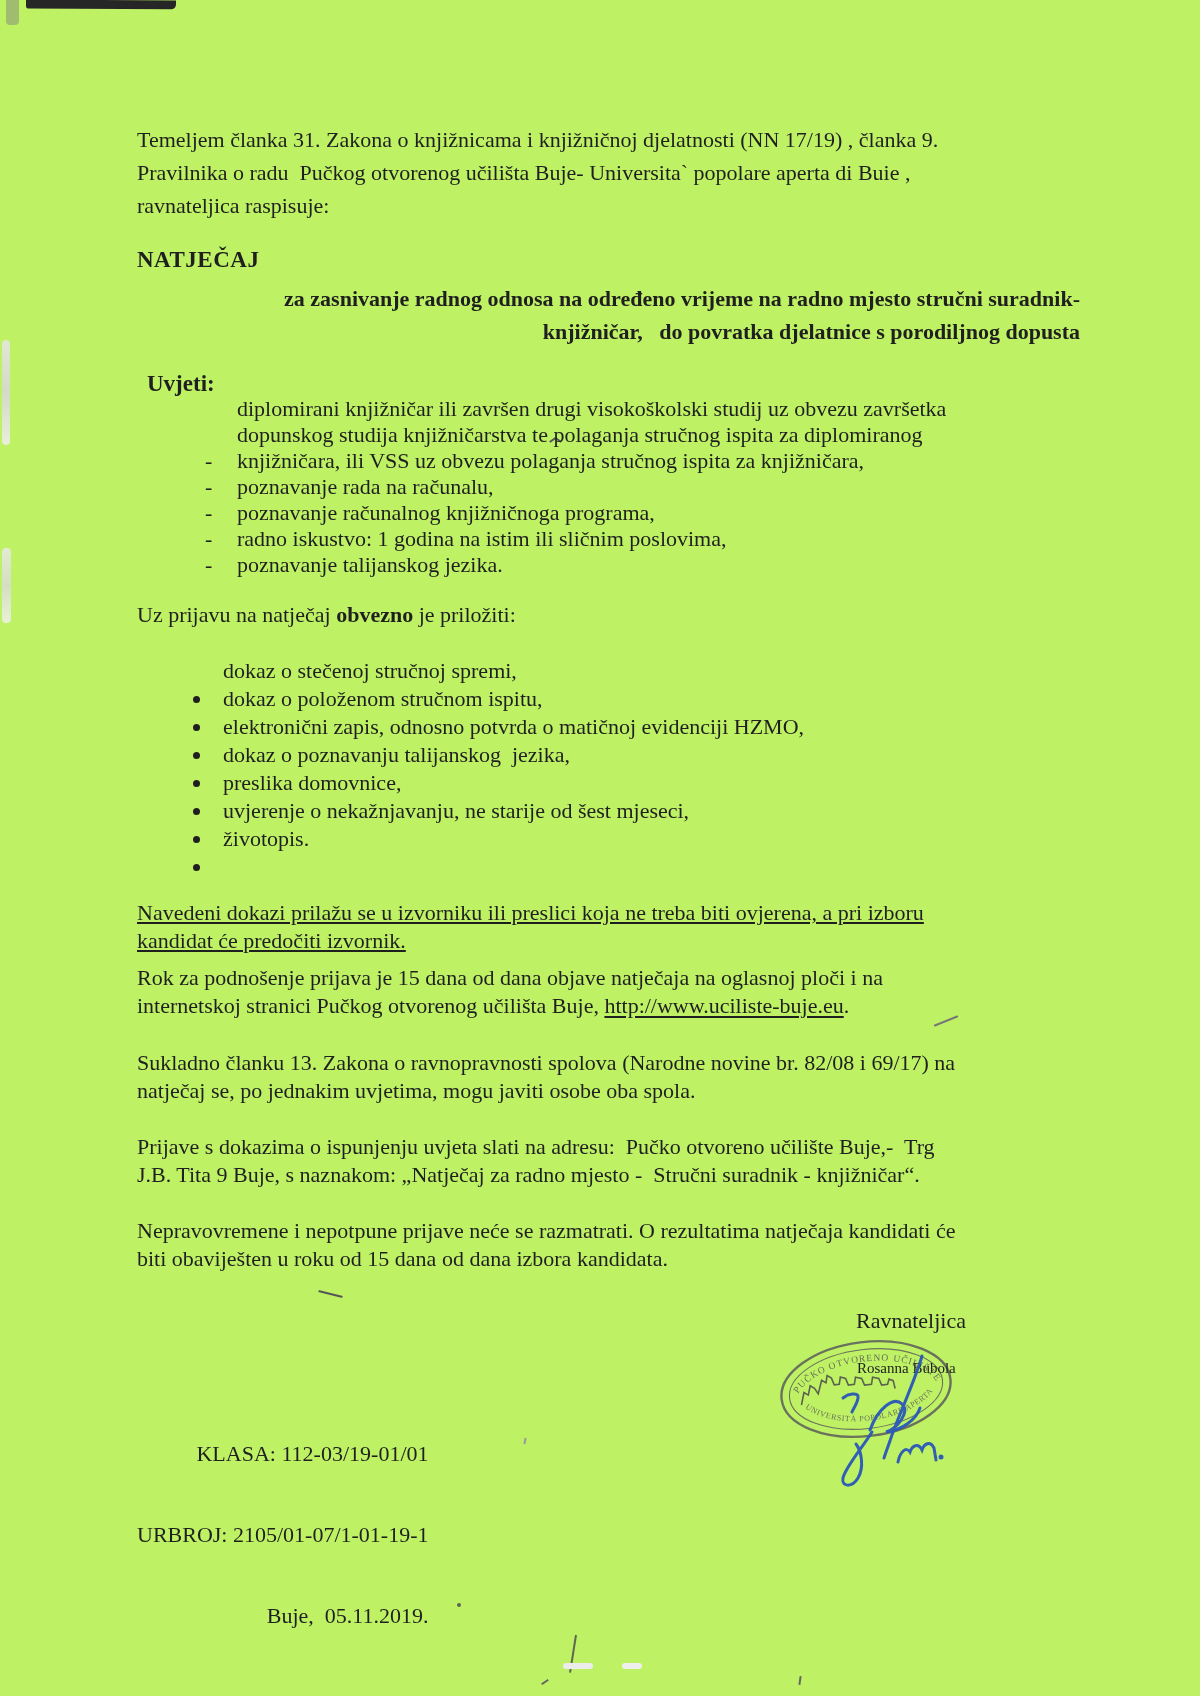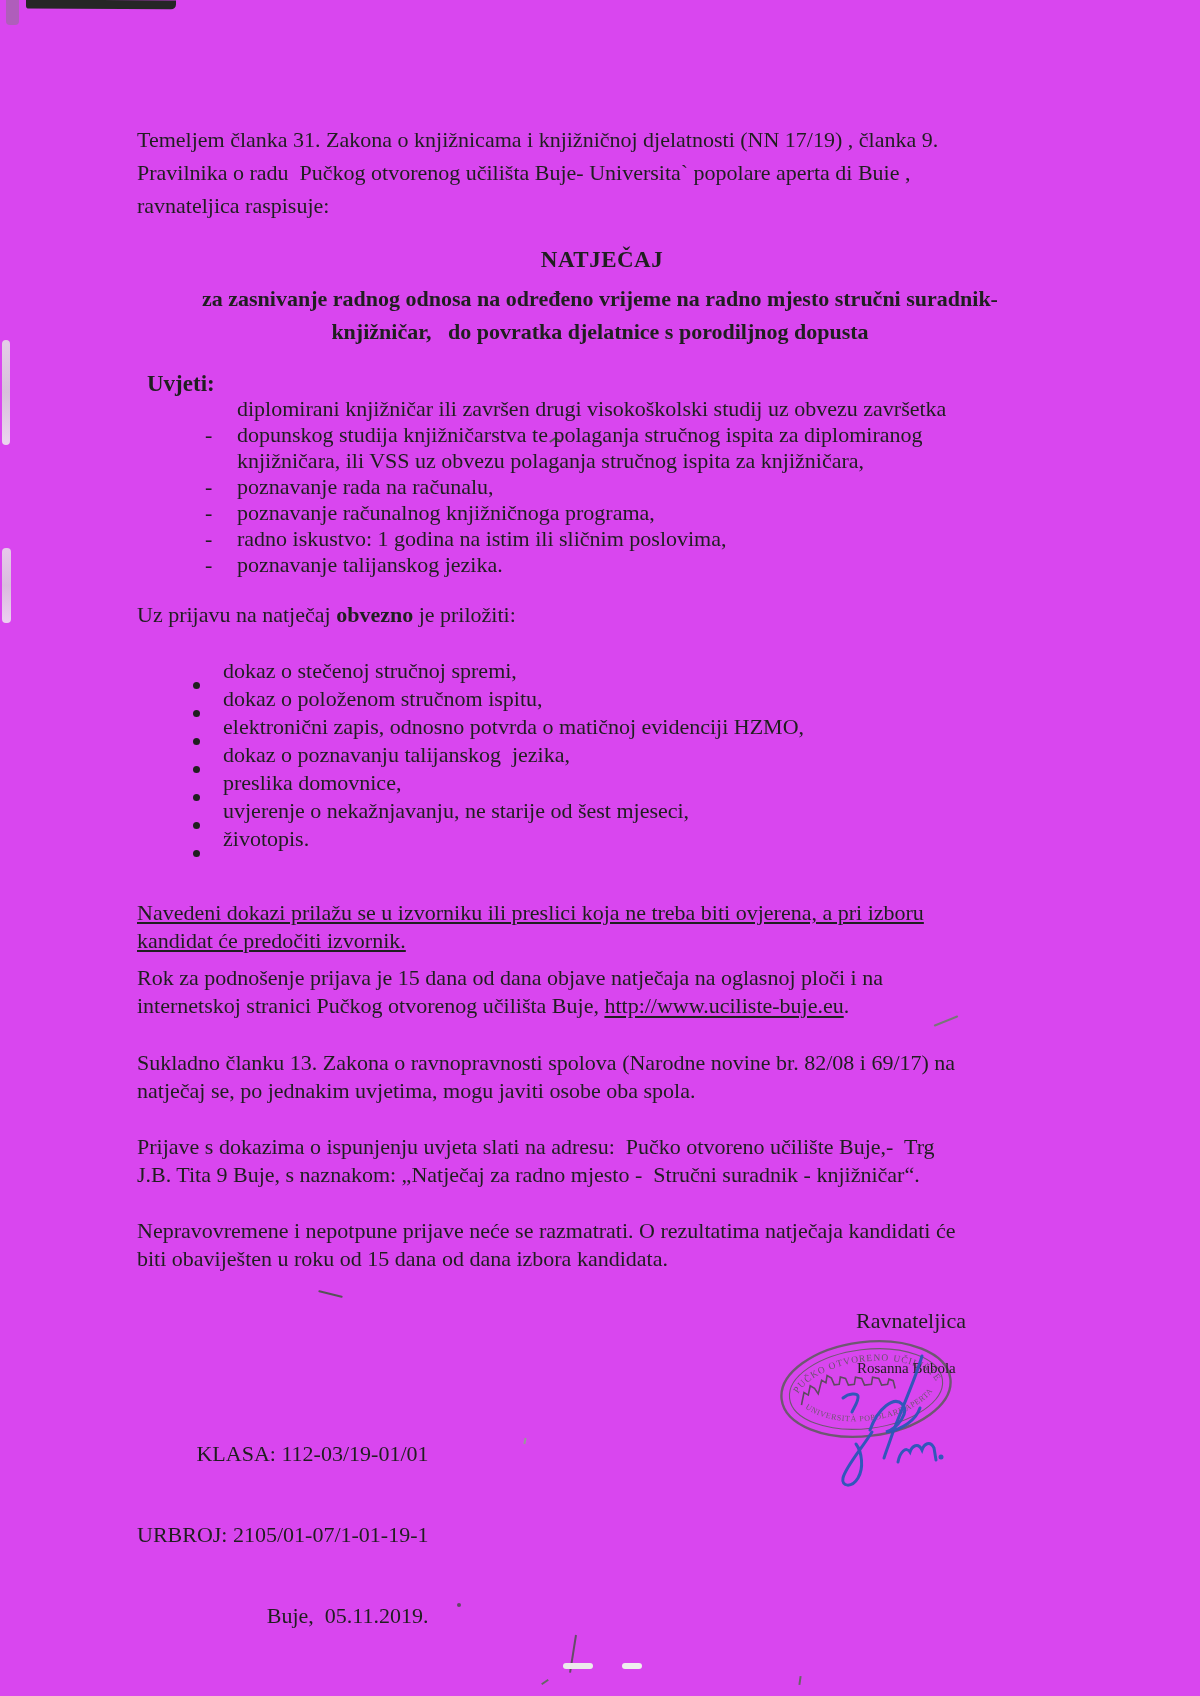--- a/index.html
+++ b/index.html
@@ -2,40 +2,40 @@
 <html><head>
 <meta charset="utf-8">
 <style>
   :root{
     --ink:#1f1f1f;
     --sig-blue:#2a58b8;
     --stamp-gray:#5c5c5c;
   }
   html,body{margin:0;padding:0;background:#ffffff;}
   .page{
-    position:relative;width:1200px;height:1696px;background:#d946ef;
+    position:relative;width:1200px;height:1696px;background:#bef264;
     overflow:hidden;font-family:"Liberation Serif",serif;color:var(--ink);
   }
   .abs{position:absolute;}
   .para{
     white-space:pre-wrap;font-size:22px;line-height:28px;color:var(--ink);
     width:948px;left:137px;
   }
   .intro{line-height:33px;top:123px;}
   .title-head{
-    left:137px;top:247px;width:930px;text-align:center;
+    left:137px;top:247px;width:930px;
     font-weight:bold;font-size:23px;letter-spacing:.5px;
   }
   .title-sub{
-    left:120px;top:282px;width:960px;text-align:center;font-weight:bold;
+    left:120px;top:282px;width:960px;text-align:right;font-weight:bold;
     font-size:22px;line-height:33px;white-space:pre-wrap;
   }
   .uvjeti-label{left:137px;top:371px;font-weight:bold;font-size:23px;margin-left:10px;}
   ul.doc-list{list-style:none;margin:0;padding:0 0 0 68px;width:880px;}
-  ul.doc-list li{display:flex;align-items:center;}
+  ul.doc-list li{display:flex;align-items:flex-end;}
   .dash-list{left:137px;top:396px;}
   .dash-list li{line-height:26px;font-size:22px;}
   .bullet-list{left:123px;top:657px;}
   .bullet-list li{line-height:28px;font-size:22px;}
   .marker{width:32px;flex:0 0 32px;}
   .dash-glyph::before{content:"-";}
   .dot-glyph{position:relative;}
   .dot-glyph::before{
     content:"";position:absolute;left:2px;top:11px;width:7px;height:7px;
     border-radius:50%;background:var(--ink);

